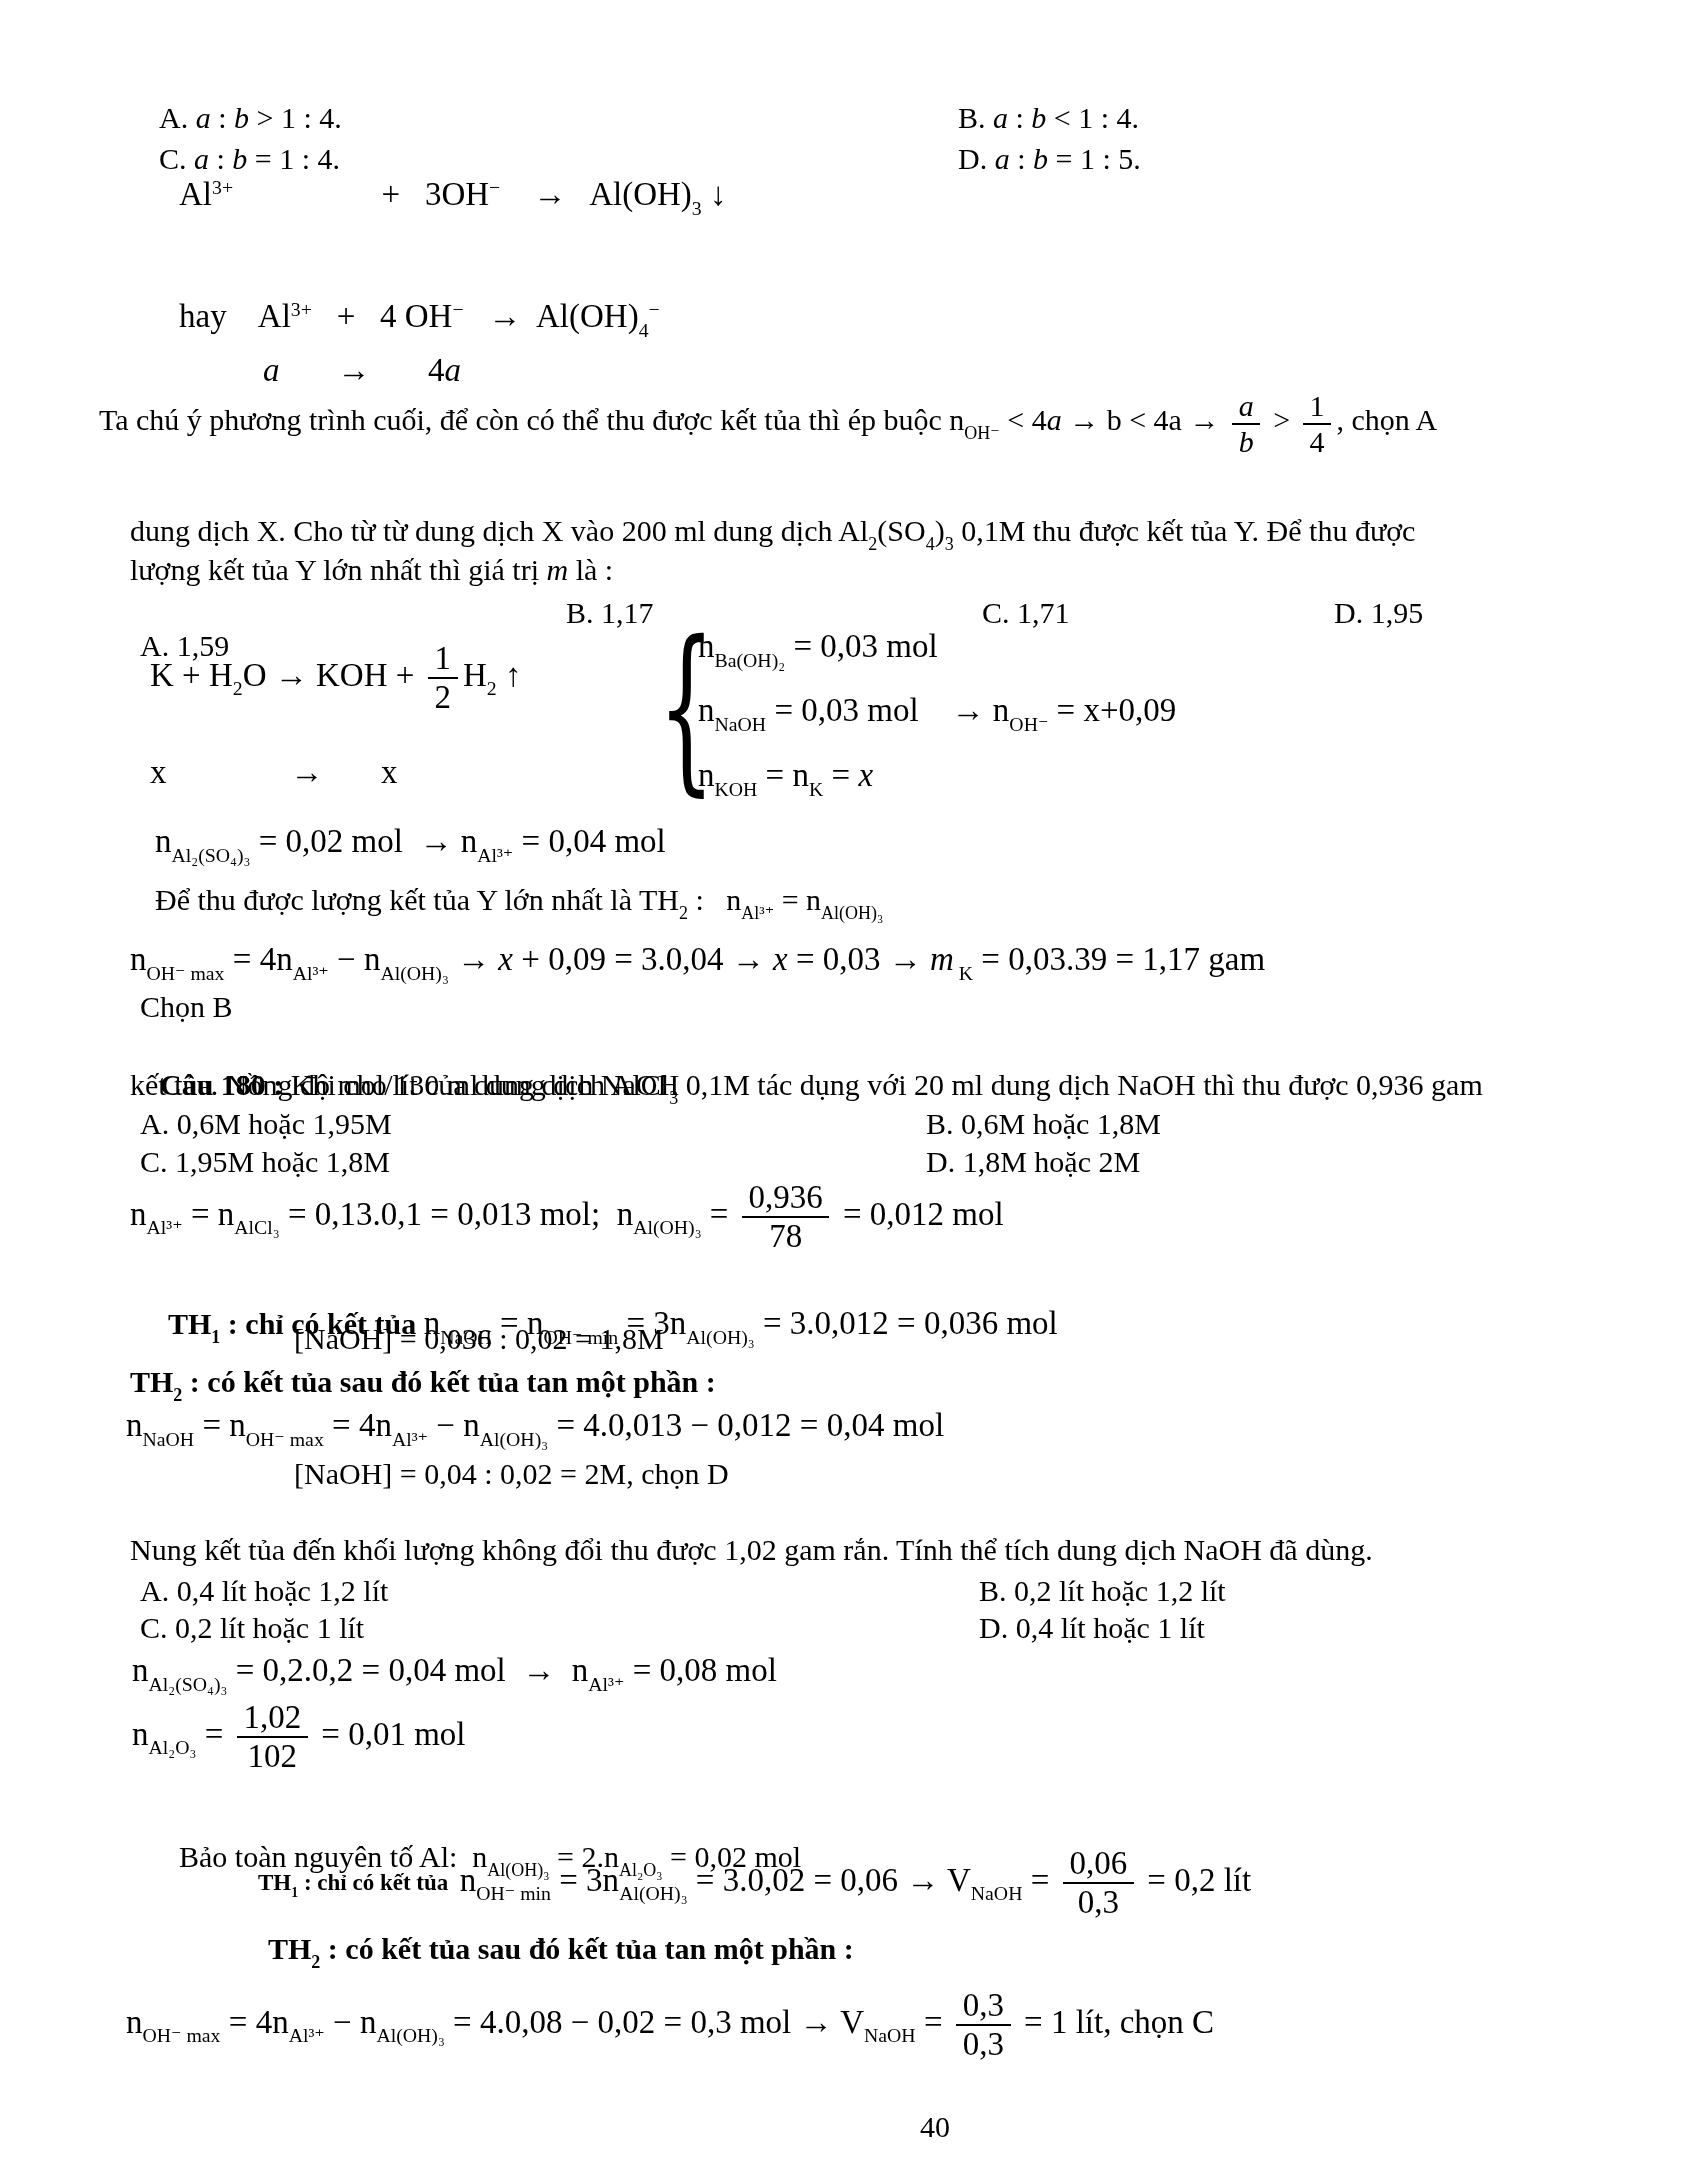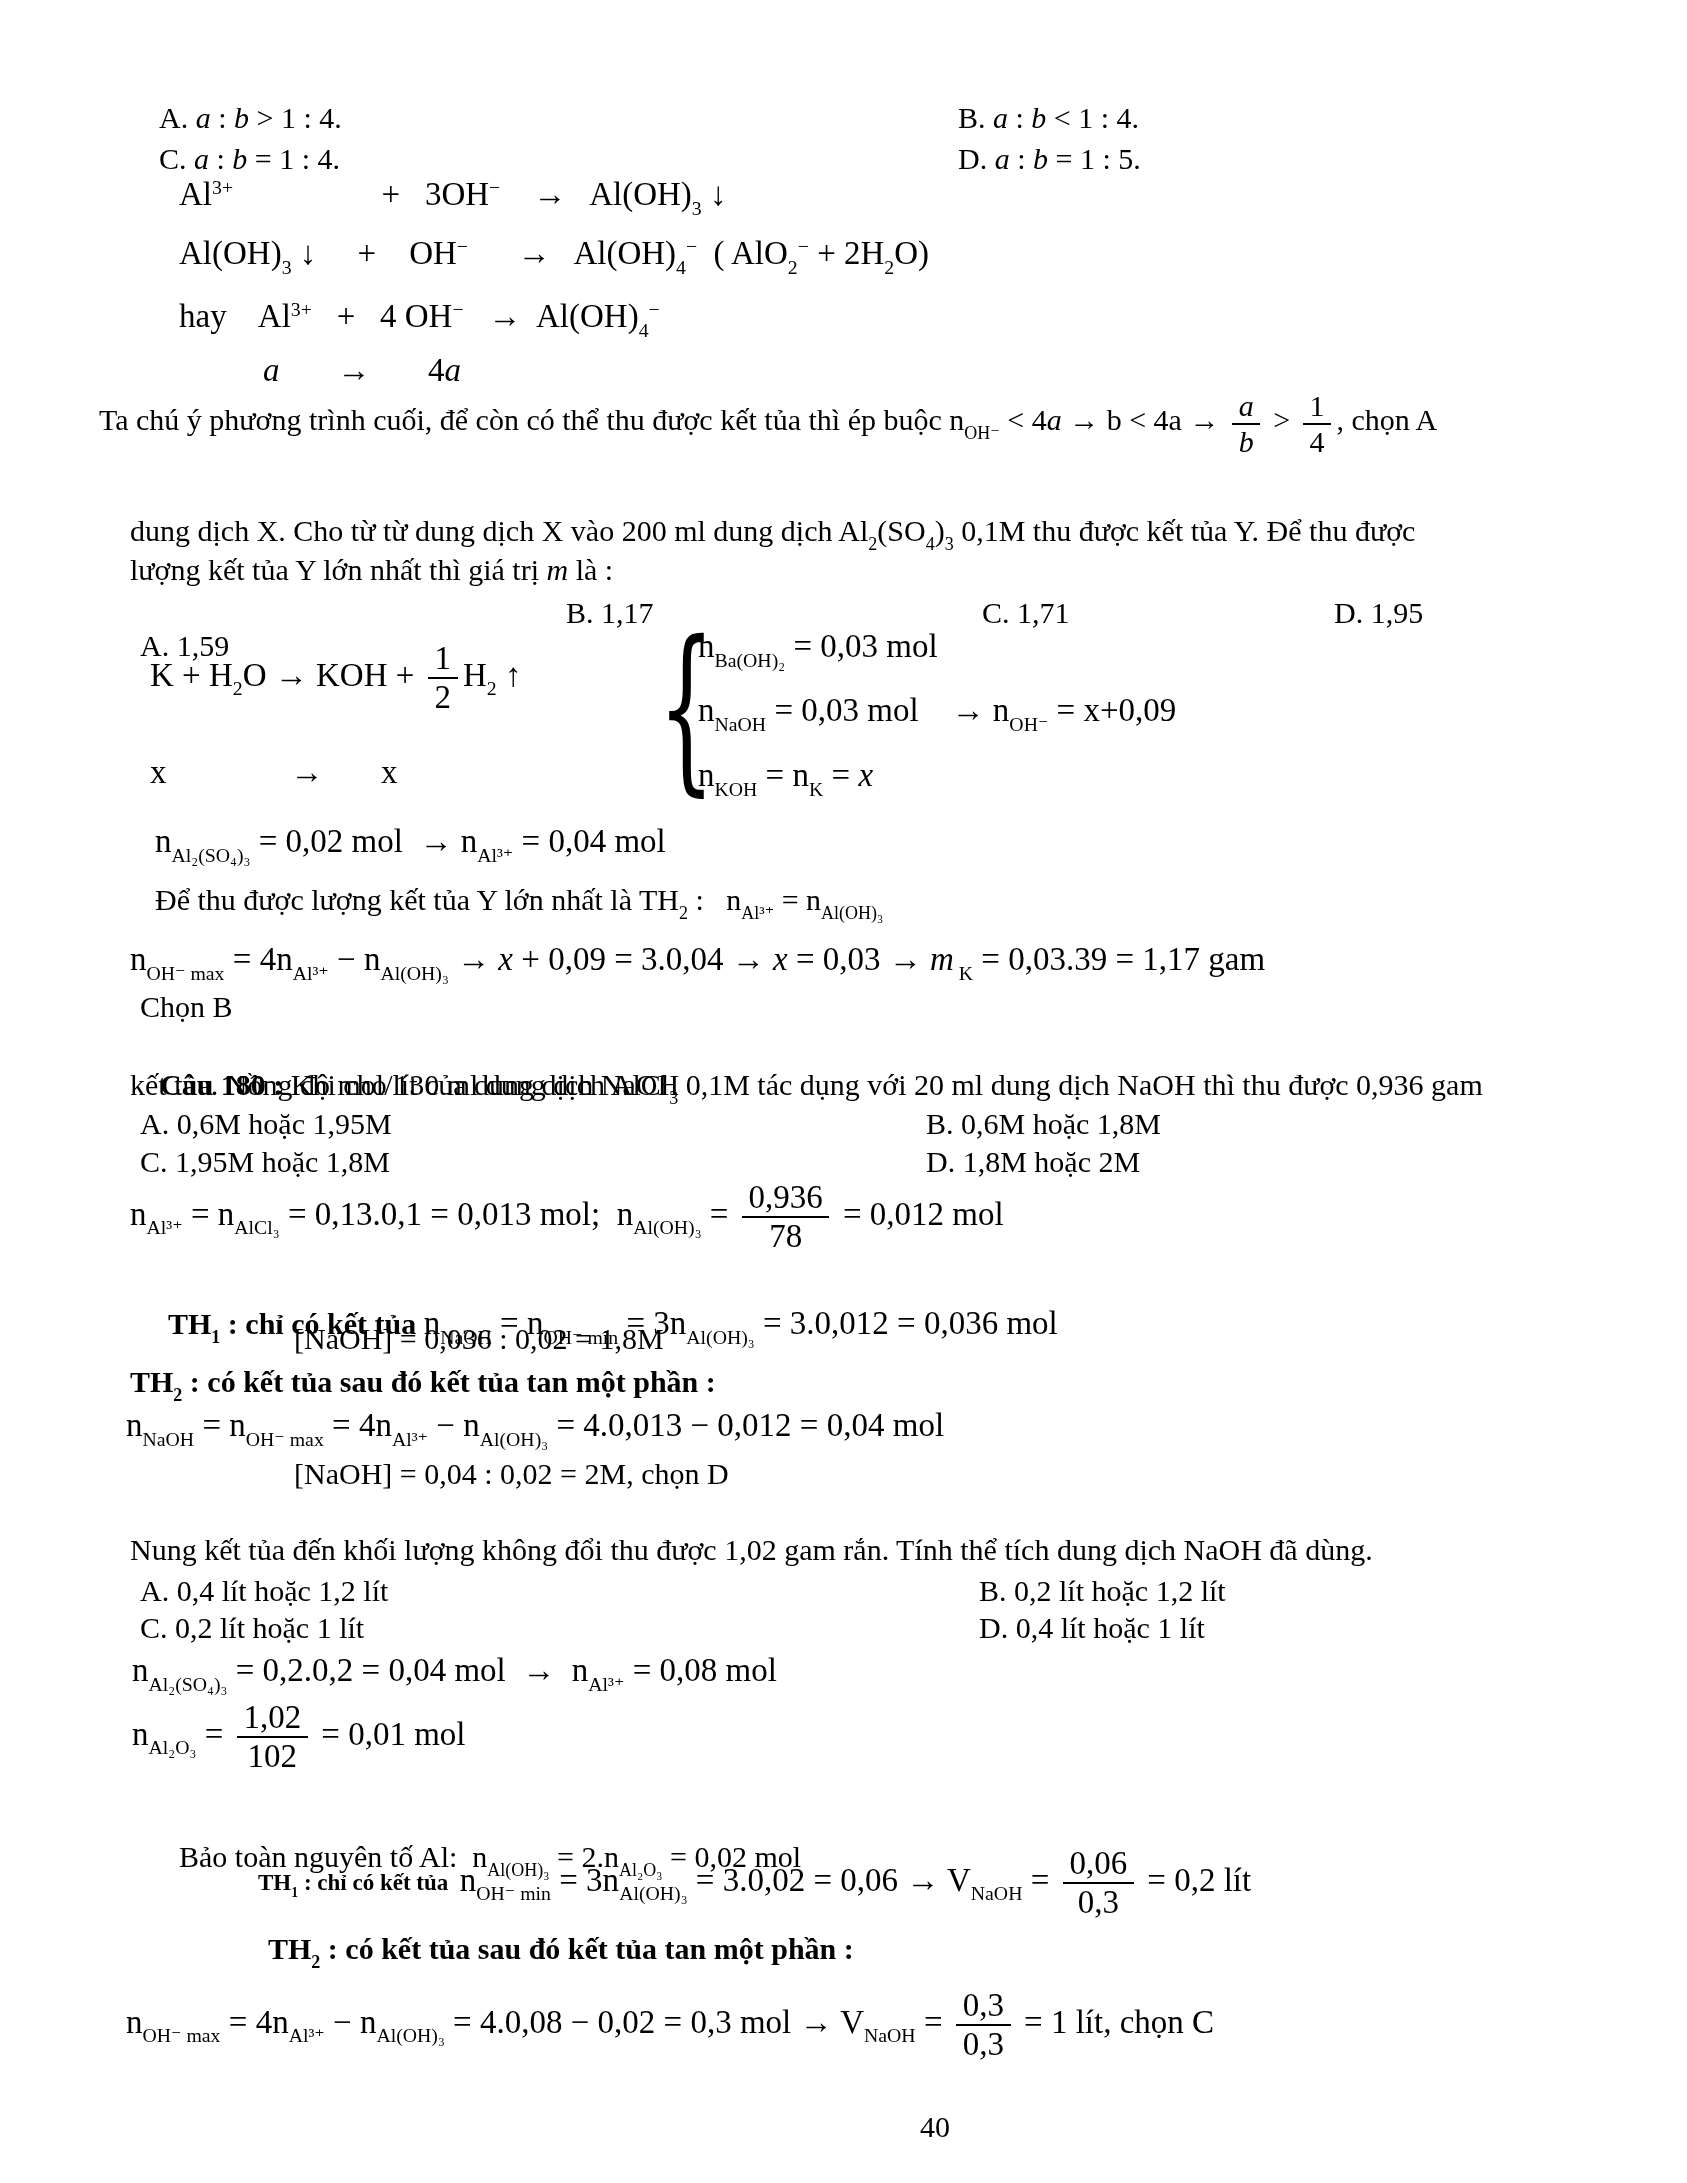--- a/index.html
+++ b/index.html
@@ -34,21 +34,20 @@
 <body>
 
 <div class="page">
 
   <div class="abs doc" style="left:159px;top:98px">A. <i>a</i> : <i>b</i> &gt; 1 : 4.</div>
   <div class="abs doc" style="left:958px;top:98px">B. <i>a</i> : <i>b</i> &lt; 1 : 4.</div>
   <div class="abs doc" style="left:159px;top:139px">C. <i>a</i> : <i>b</i> = 1 : 4.</div>
   <div class="abs doc" style="left:958px;top:139px">D. <i>a</i> : <i>b</i> = 1 : 5.</div>
 
   <div class="abs eq" style="left:179px;top:173px">Al<sup>3+</sup>                  +   3OH<sup>−</sup>    →   Al(OH)<sub>3</sub> ↓</div>
-  <div class="abs eq" style="left:179px;top:232px">Al(OH)<sub>3</sub> ↓     +    OH<sup>−</sup>      →   Al(OH)<sub>4</sub><sup>−</sup>  ( AlO<sub>2</sub><sup>−</sup> + 2H<sub>2</sub>O)</div>
   <div class="abs eq" style="left:179px;top:295px">hay    Al<sup>3+</sup>   +   4 OH<sup>−</sup>   →  Al(OH)<sub>4</sub><sup>−</sup></div>
   <div class="abs eq" style="left:263px;top:349px"><i>a</i>       →       4<i>a</i></div>
 
   <div class="abs doc eqline" style="left:99px;top:384px;height:79px">
     <span>Ta chú ý phương trình cuối, để còn có thể thu được kết tủa thì ép buộc n<sub>OH⁻</sub> &lt; 4<i>a</i> → b &lt; 4a → <span class="frac"><span class="fn"><i>a</i></span><span class="fd"><i>b</i></span></span> &gt; <span class="frac"><span class="fn">1</span><span class="fd">4</span></span>, chọn A</span>
   </div>
 
   <div class="abs doc" style="left:130px;top:511px">dung dịch X. Cho từ từ dung dịch X vào 200 ml dung dịch Al<sub>2</sub>(SO<sub>4</sub>)<sub>3</sub> 0,1M thu được kết tủa Y. Để thu được</div>
   <div class="abs doc" style="left:130px;top:550px">lượng kết tủa Y lớn nhất thì giá trị <i>m</i> là :</div>
 

